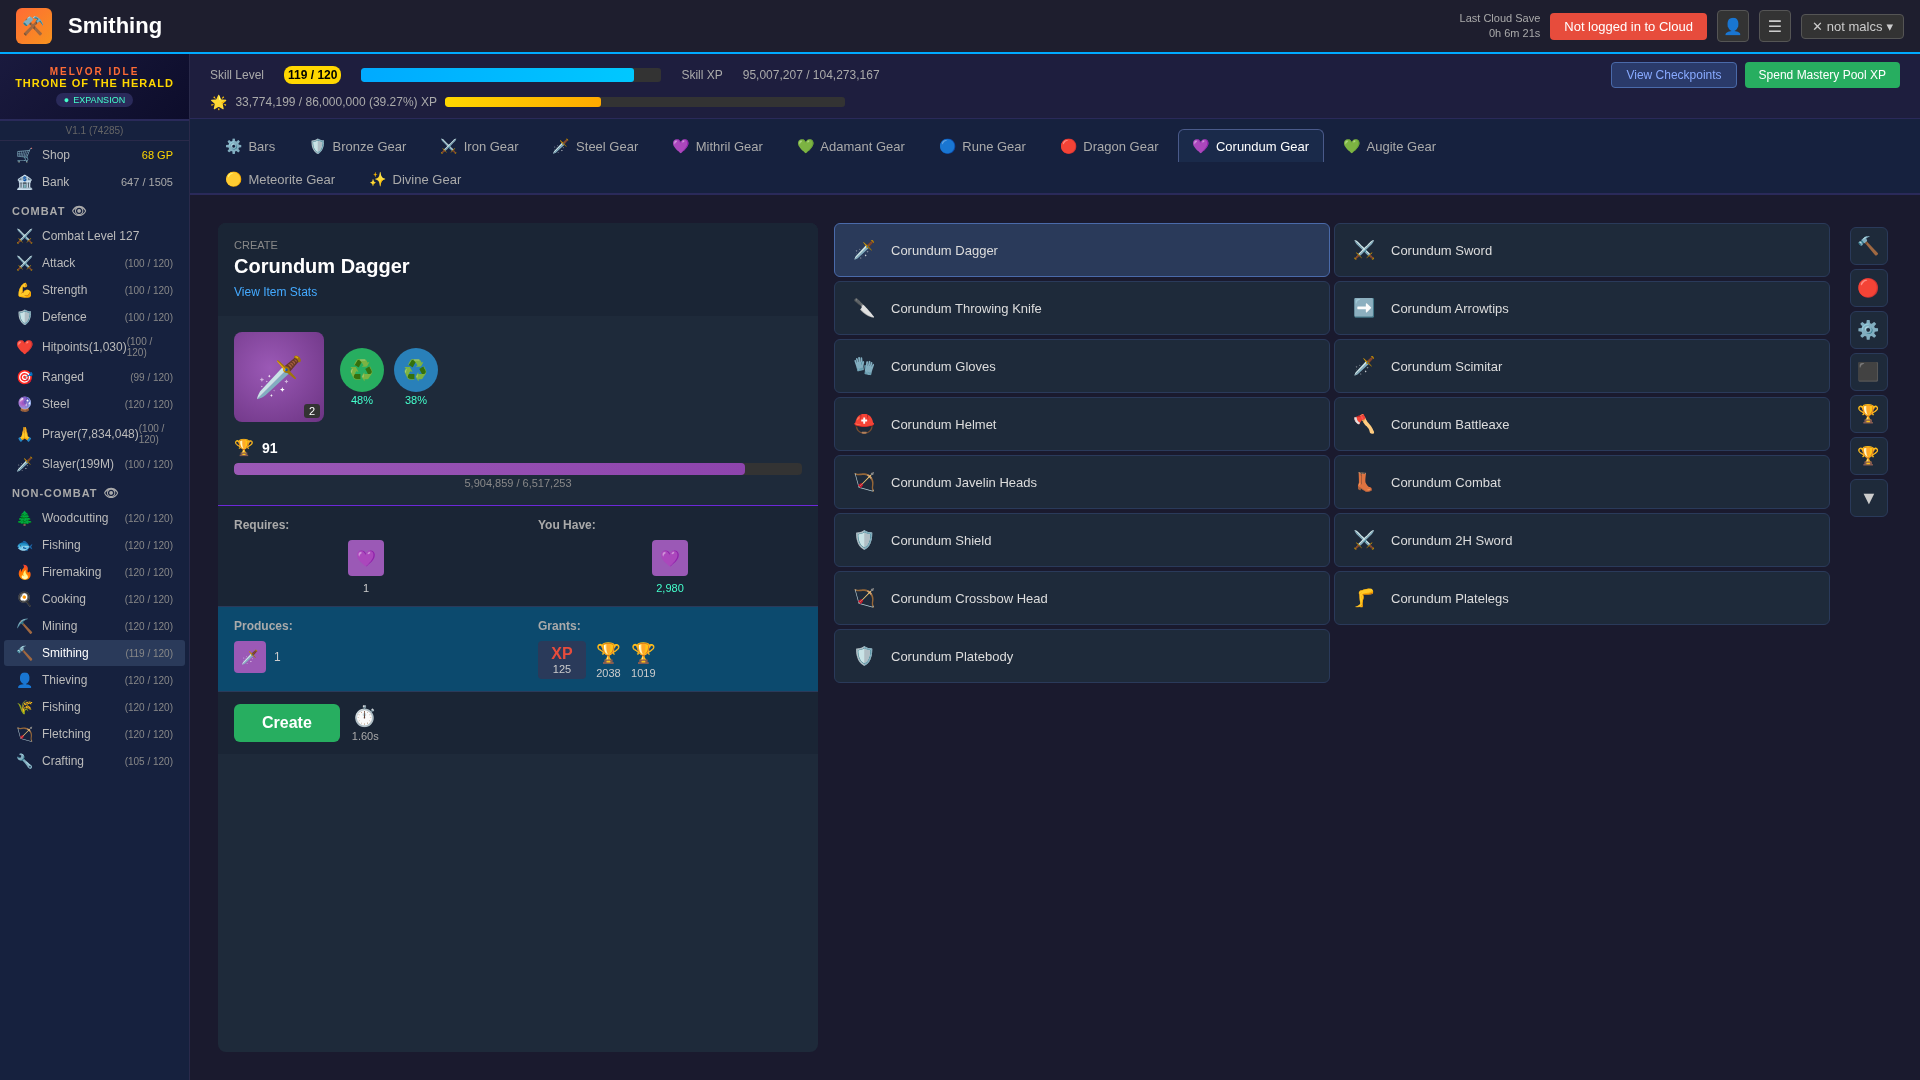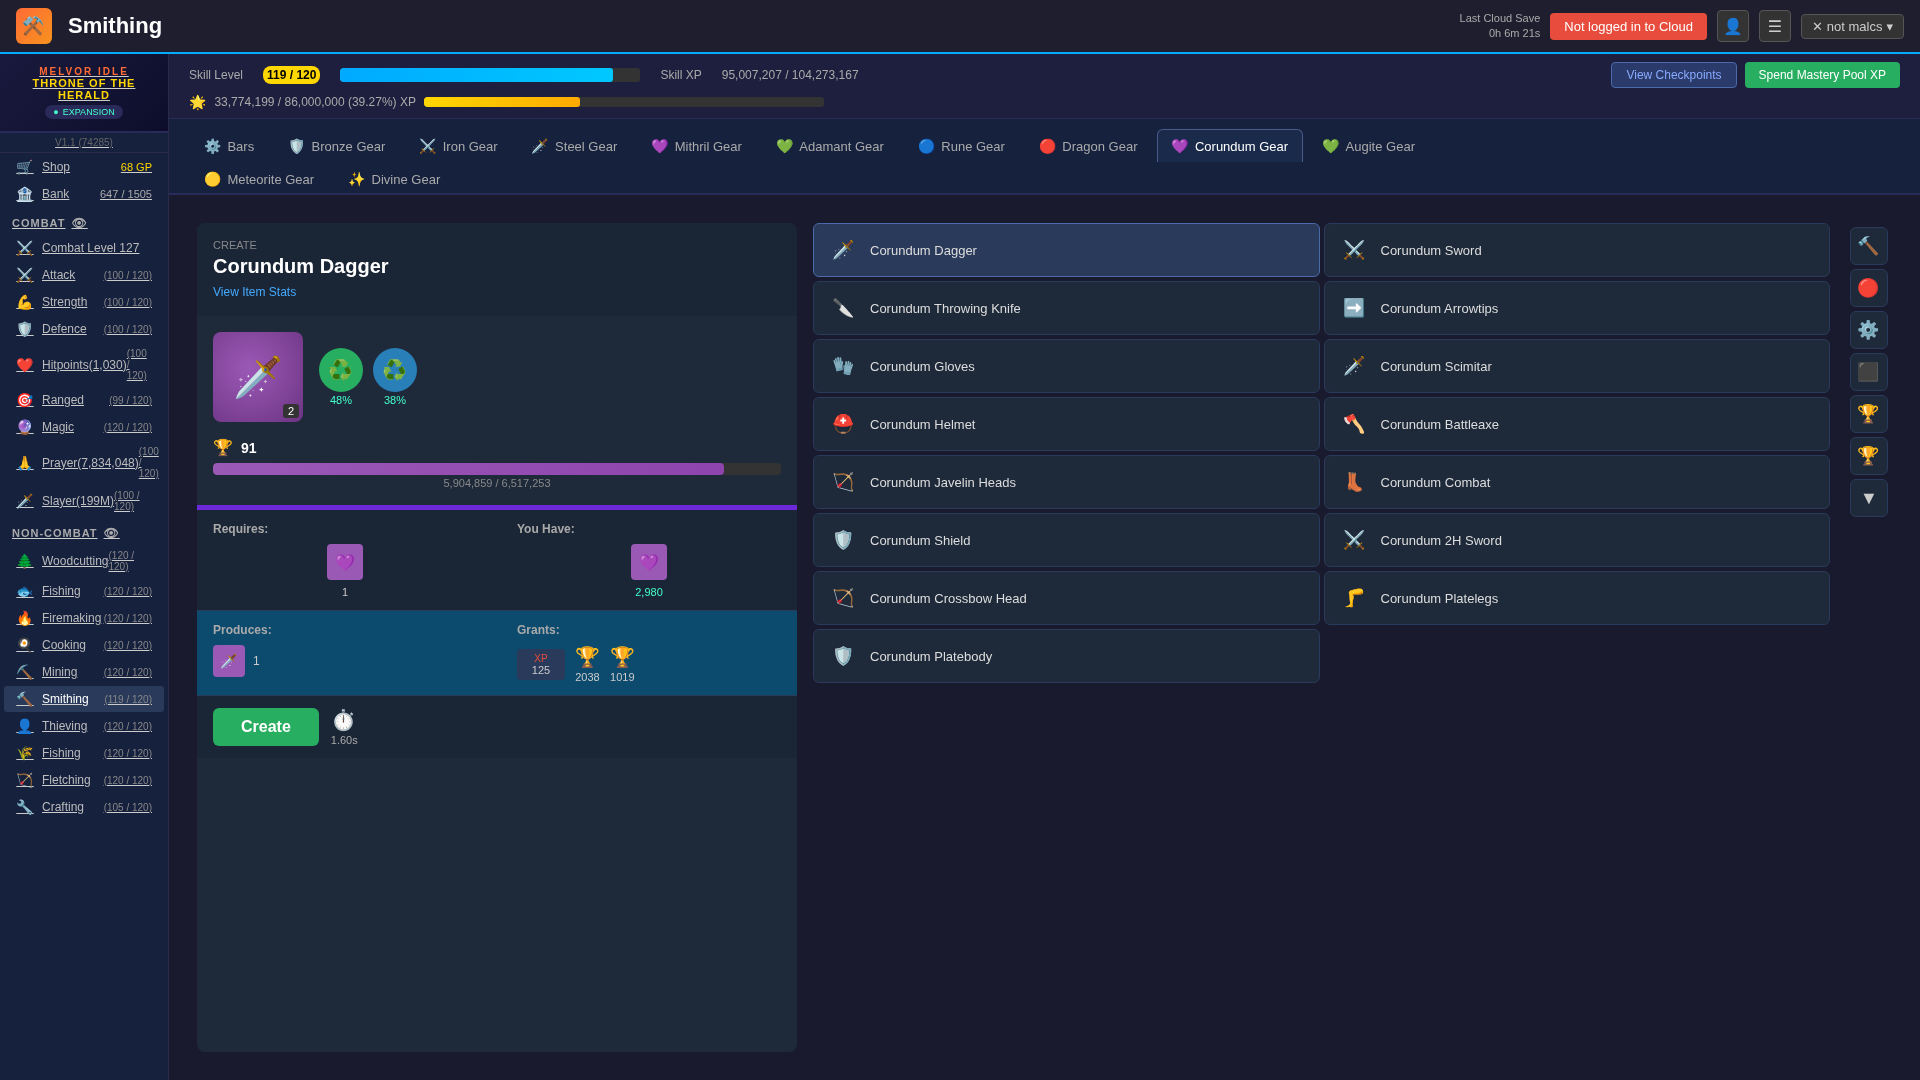--- a/index.html
+++ b/index.html
@@ -90,26 +90,25 @@
 
     
     .main-layout {
       display: flex;
       flex: 1;
       overflow: hidden;
     }
 
     
     .sidebar {
-      width: 169px;
+      width: 190px;
       background: #16213e;
       flex-shrink: 0;
       overflow-y: auto;
       border-right: 1px solid #2a2a4a;
-      text-decoration: underline;
     }
     .sidebar::-webkit-scrollbar { width: 4px; }
     .sidebar::-webkit-scrollbar-thumb { background: #444; border-radius: 2px; }
 
     .game-logo {
       background: linear-gradient(135deg, #1a1a3e, #0d0d2b);
       padding: 12px;
       text-align: center;
       border-bottom: 2px solid #2a2a5a;
     }
@@ -424,21 +423,21 @@
       font-size: 11px;
       color: #888;
       text-align: center;
       margin-top: 2px;
     }
 
     
     .req-section {
       padding: 12px 16px;
       background: #1a2535;
-      border-top: 5px solid #6d28d9;
+      border-top: 1px solid #6d28d9;
     }
     .req-row {
       display: flex;
       gap: 40px;
     }
     .req-col { flex: 1; }
     .req-title {
       font-size: 12px;
       font-weight: bold;
       color: #aaa;
@@ -489,21 +488,21 @@
     }
     .xp-block {
       display: flex;
       flex-direction: column;
       align-items: center;
       background: #2a3a5a;
       border-radius: 4px;
       padding: 4px 8px;
       min-width: 48px;
     }
-    .xp-label { font-size: 10px; color: #e74c3c; font-weight: normal; }
+    .xp-label { font-size: 16px; color: #e74c3c; font-weight: bold; }
     .xp-val { font-size: 11px; color: #ccc; }
     .trophy-block {
       display: flex;
       flex-direction: column;
       align-items: center;
       gap: 2px;
     }
     .trophy-gold { font-size: 20px; }
     .trophy-val { font-size: 11px; color: #ccc; }
 
@@ -685,21 +684,21 @@
         <div class="sidebar-item">
     <div class="sidebar-item-left">
       <span class="sidebar-item-icon">🎯</span>
       <span>Ranged</span>
     </div>
     <span class="sidebar-item-level">(99 / 120)</span>
   </div>
         <div class="sidebar-item">
     <div class="sidebar-item-left">
       <span class="sidebar-item-icon">🔮</span>
-      <span>Magic</span>
+      <span>Steel</span>
     </div>
     <span class="sidebar-item-level">(120 / 120)</span>
   </div>
         <div class="sidebar-item">
     <div class="sidebar-item-left">
       <span class="sidebar-item-icon">🙏</span>
       <span>Prayer(7,834,048)</span>
     </div>
     <span class="sidebar-item-level">(100 / 120)</span>
   </div>

